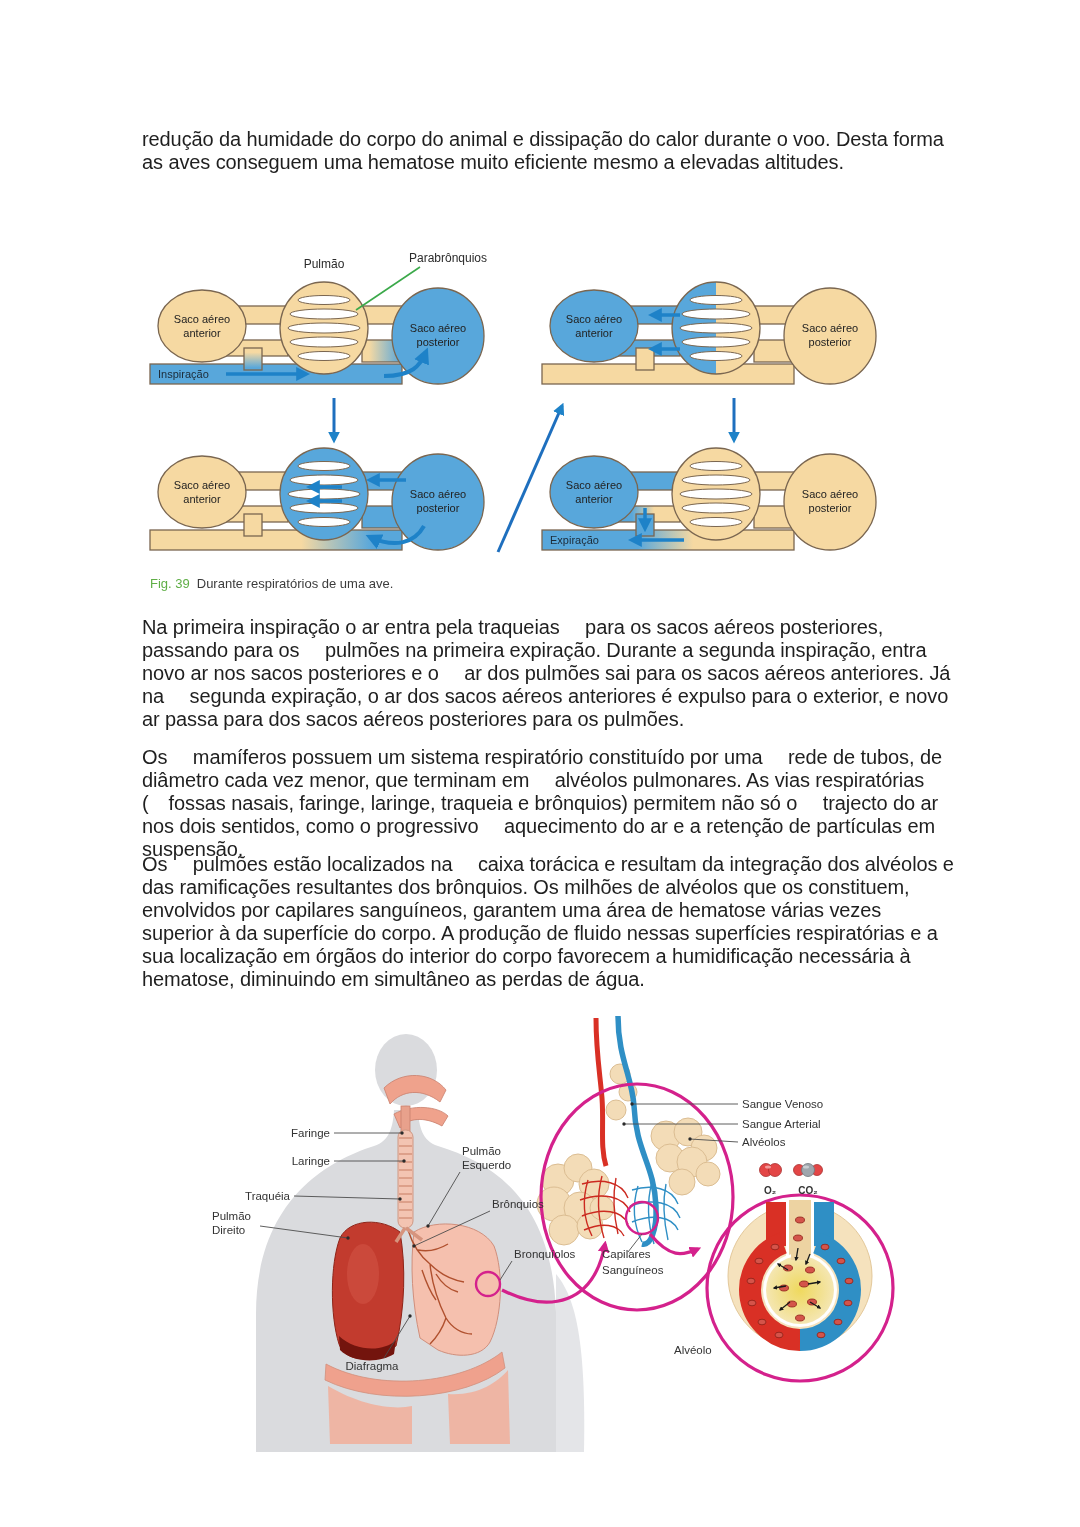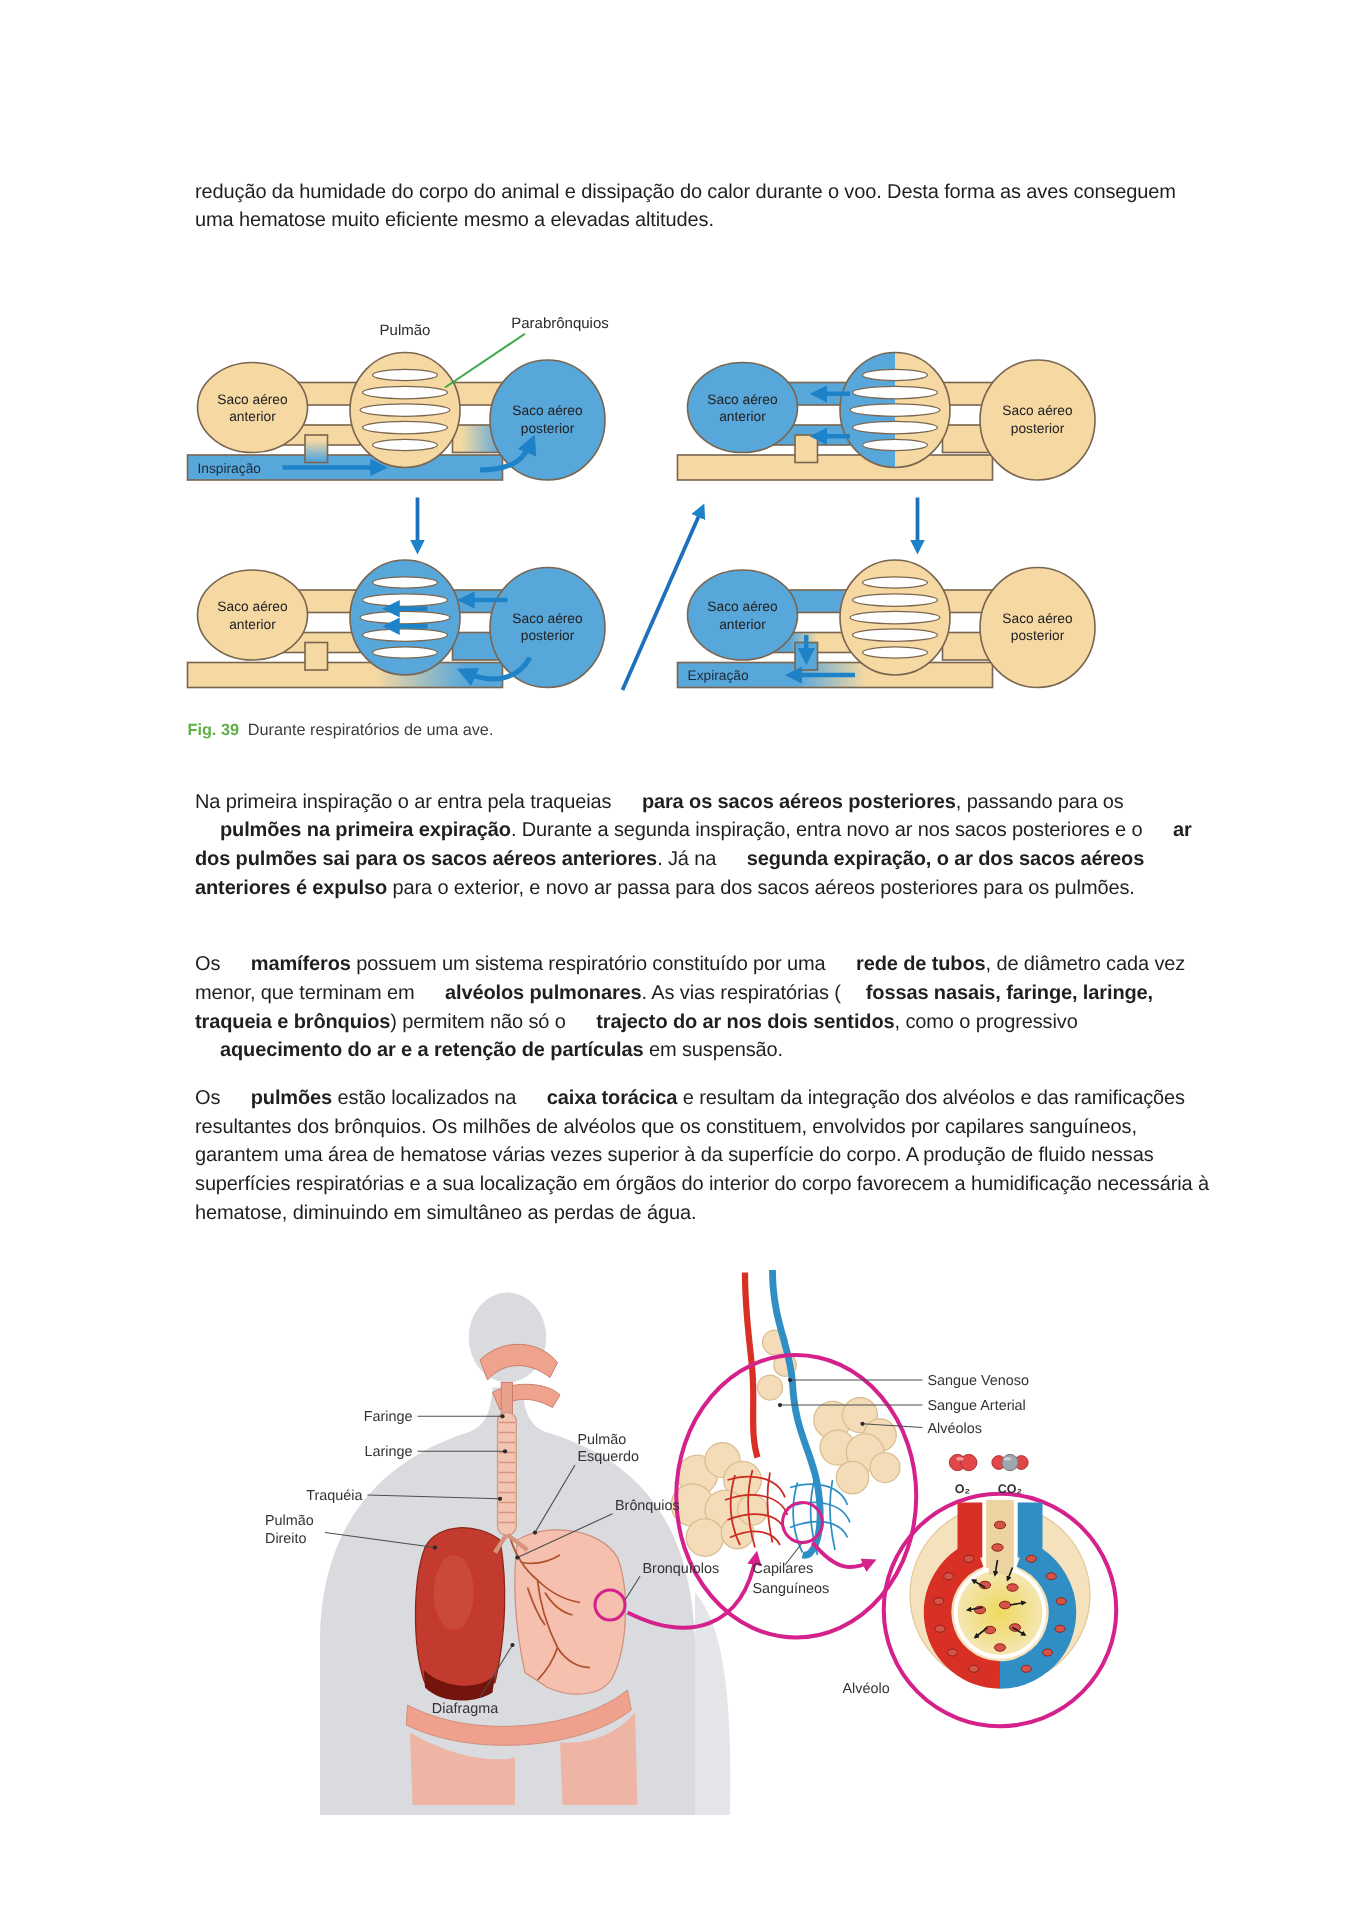--- a/index.html
+++ b/index.html
@@ -1,22 +1,22 @@
 <!DOCTYPE html>
 <html><head>
 <meta charset="utf-8">
 <style>
   html,body{margin:0;padding:0;background:#ffffff;}
   .page{position:relative;width:1080px;height:1527px;background:#ffffff;
         font-family:"Liberation Sans",sans-serif;color:#1f1f1f;overflow:hidden;}
-  .para{position:absolute;left:142px;width:814px;font-size:16px;line-height:23px;
-        letter-spacing:-0.1px;margin:14px;}
-  .para b{font-weight:700;padding-left:20px;}
+  .para{position:absolute;left:142px;width:814px;font-size:20px;line-height:23px;
+        letter-spacing:-0.1px;margin:0;}
+  .para b{font-weight:400;padding-left:20px;}
   .caption{position:absolute;left:150px;top:576px;font-size:13px;color:#3c3c3c;}
-  .caption .figlab{color:#5fae46;font-weight:700;margin-right:7px;}
+  .caption .figlab{color:#5fae46;font-weight:400;margin-right:7px;}
   .svgfig{position:absolute;}
   svg text{font-family:"Liberation Sans",sans-serif;}
   .paneltxt{font-size:11px;fill:#222;}
   .flowtxt{font-size:11px;fill:#1c2b38;font-weight:500;}
   .diagtxt{font-size:12px;fill:#2b2b2b;}
   .anat{font-size:11.5px;fill:#333;}
   .gaslab{font-size:10px;font-weight:700;fill:#333;}
 </style>
 </head>
 <body>

